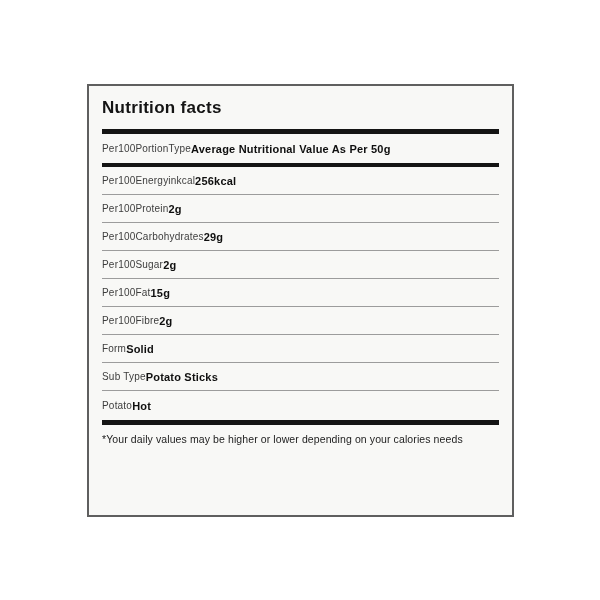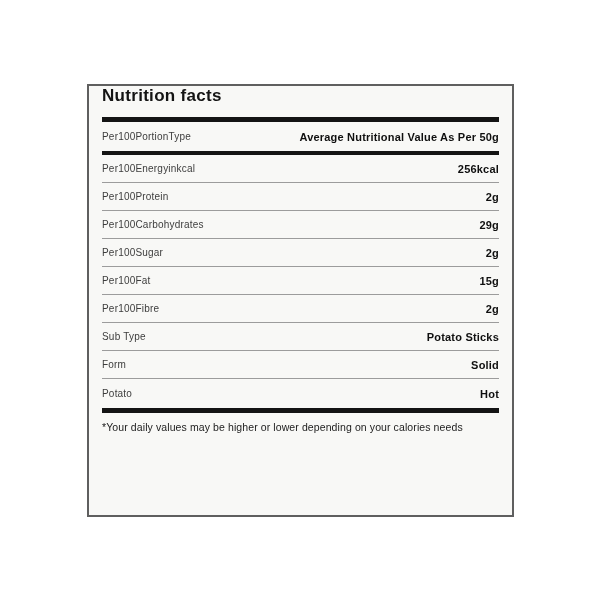--- a/index.html
+++ b/index.html
@@ -27,34 +27,35 @@
     border: 2px solid #5f5f5f;
     background: #f8f8f6;
     padding: 0 13px;
     overflow: hidden;
   }
   .title {
     font-size: 17px;
     font-weight: 700;
     color: #141414;
     letter-spacing: 0.3px;
+    padding-top: 12px;
     height: 31px;
   }
   .bar {
     height: 5px;
     background: #141414;
   }
   .bar.thin-bar {
     height: 4px;
   }
   .row {
     height: 27px;
     display: flex;
     align-items: center;
-    justify-content: space-between;
+    justify-content: flex-start;
     border-bottom: 1px solid #9c9c9c;
   }
   .row.no-sep {
     border-bottom: none;
     height: 29px;
   }
   .row .label {
     font-size: 10px;
     font-weight: 400;
     color: #3d3d3d;
@@ -110,26 +111,26 @@
         </div>
         <div class="row">
           <span class="label">Per100Fat</span>
           <span class="value">15g</span>
         </div>
         <div class="row">
           <span class="label">Per100Fibre</span>
           <span class="value">2g</span>
         </div>
         <div class="row">
+          <span class="label">Form</span>
+          <span class="value">Solid</span>
+        </div>
+        <div class="row">
           <span class="label">Sub Type</span>
           <span class="value">Potato Sticks</span>
-        </div>
-        <div class="row">
-          <span class="label">Form</span>
-          <span class="value">Solid</span>
         </div>
         <div class="row no-sep">
           <span class="label">Potato</span>
           <span class="value">Hot</span>
         </div>
       </div>
 
     <div class="bar"></div>
 
     <div class="footnote">*Your daily values may be higher or lower depending on your calories needs</div>

